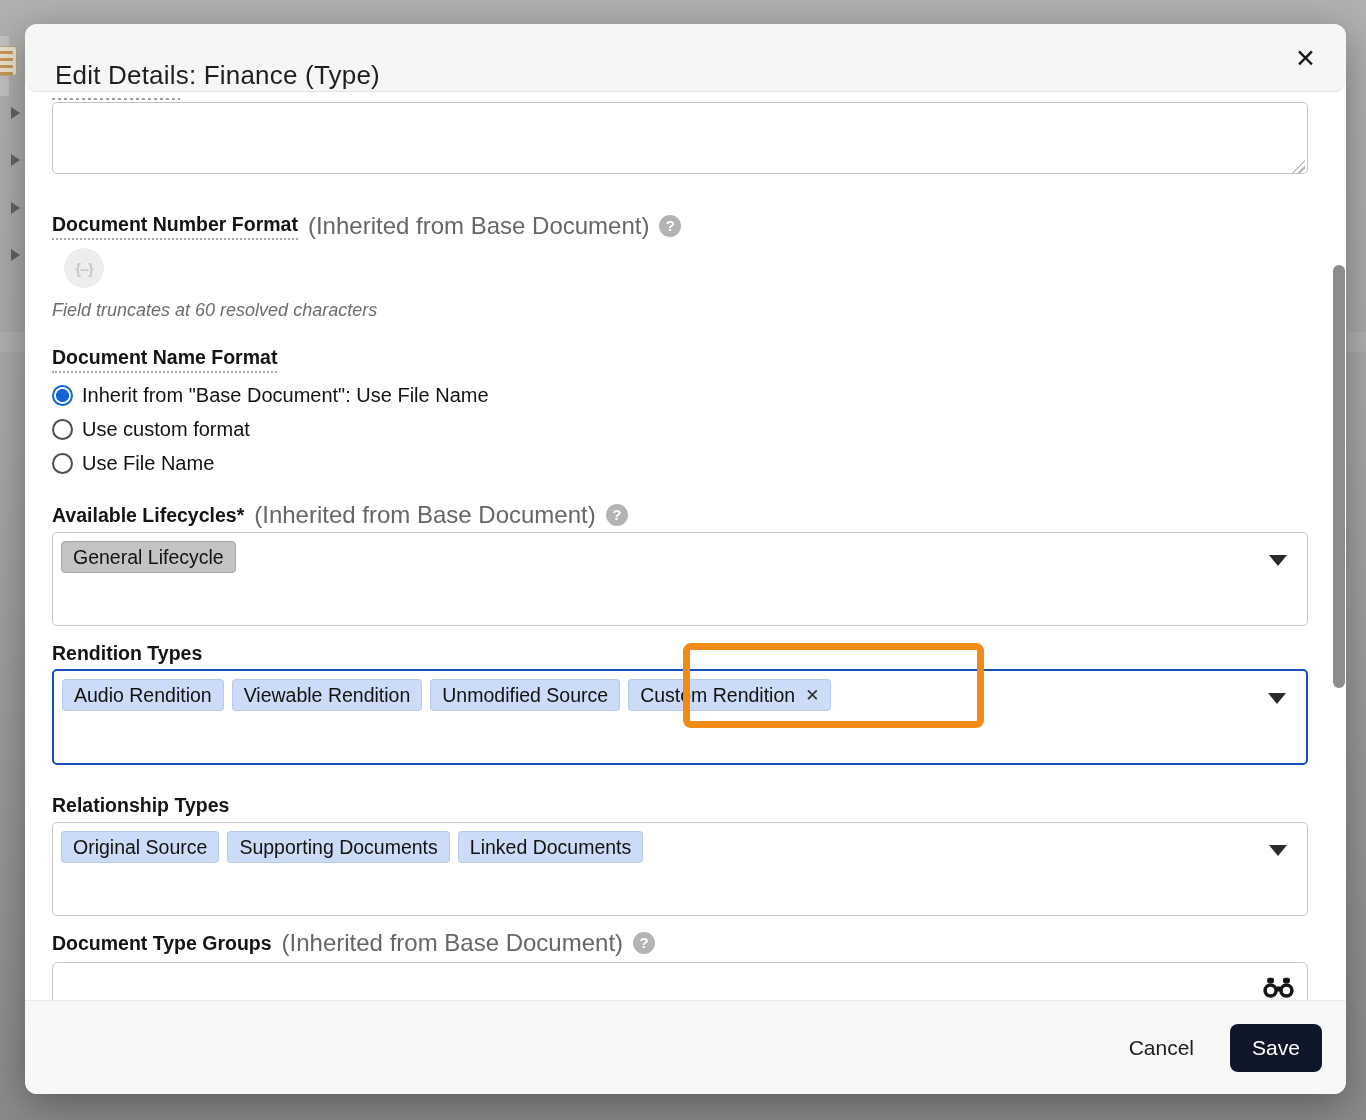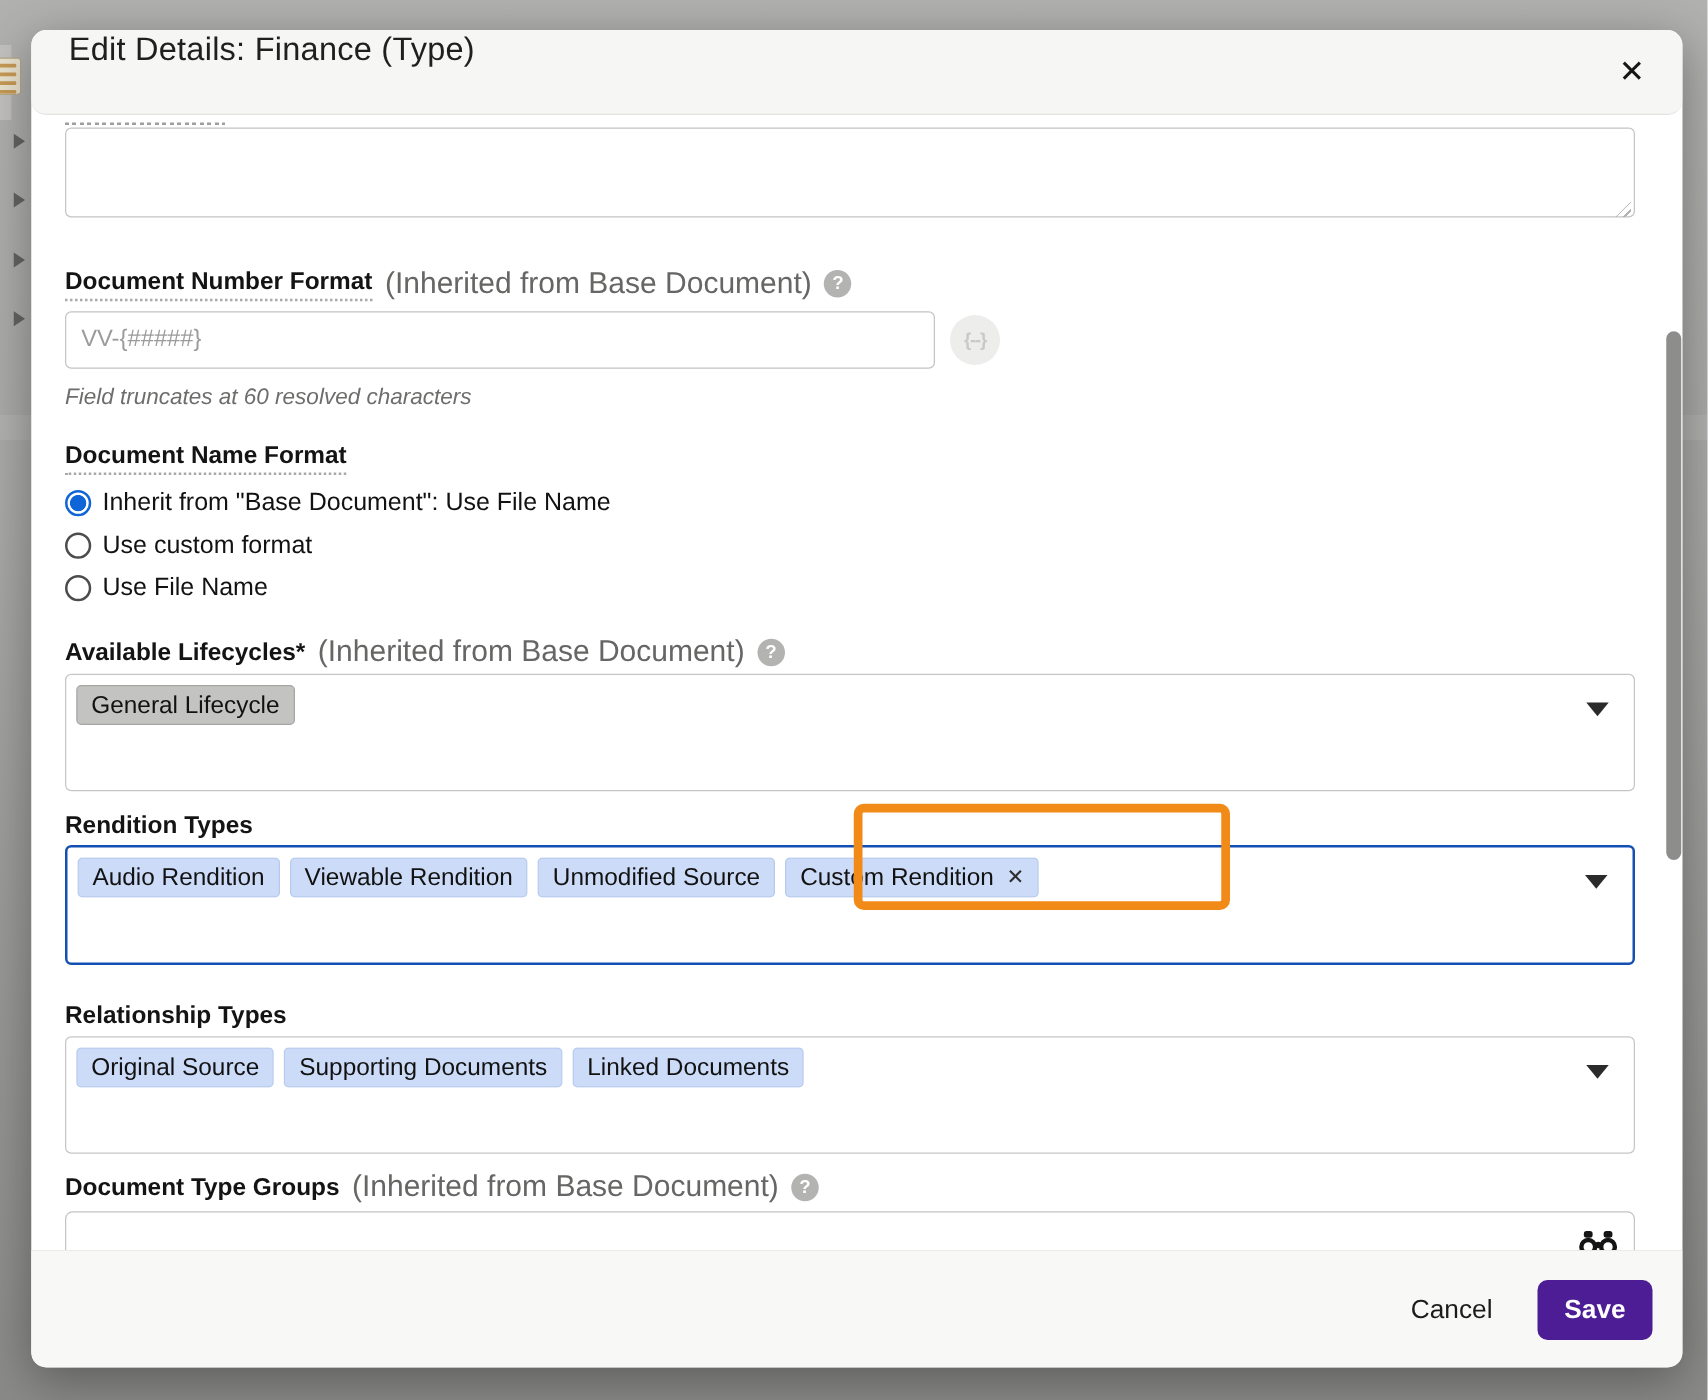--- a/index.html
+++ b/index.html
@@ -22,21 +22,21 @@
   .tree-chevron { position: absolute; left: 11px; width: 0; height: 0; z-index: 2;
     border-left: 9px solid #646463; border-top: 6px solid transparent; border-bottom: 6px solid transparent; }
 
   
   .modal { position: absolute; left: 25px; top: 24px; width: 1321px; height: 1070px;
     background: #ffffff; border-radius: 12px; z-index: 10;
     box-shadow: 0 10px 40px rgba(0,0,0,0.35); }
   .modal-clip { position: absolute; inset: 0; border-radius: 12px; overflow: hidden; }
 
   .modal-header { position: relative; height: 68px; background: #f6f6f5;
-    border-bottom: 1px solid #e3e3e2; display: flex; align-items: flex-start; padding: 0 34px 0 30px; border-radius: 12px; }
+    border-bottom: 1px solid #e3e3e2; display: flex; align-items: flex-end; padding: 0 34px 0 30px; border-radius: 12px; }
   .modal-title { font-size: 26px; font-weight: 400; color: #1f1f1f; letter-spacing: 0.2px; }
   .close-btn { position: absolute; right: 30px; top: 50%; transform: translateY(-50%);
     font-size: 25px; color: #161616; cursor: pointer; line-height: 1; font-weight: 700; }
 
   .modal-body { position: relative; padding: 4px 38px 0 27px; }
 
   .stub-underline { width: 128px; height: 2px; margin-top: 2px;
     background-image: repeating-linear-gradient(90deg, #9f9f9f 0 3px, transparent 3px 6px); }
 
   .textarea-wrap { position: relative; margin-top: 2px; }
@@ -94,22 +94,22 @@
   .dtg-input { width: 1256px; height: 49px; border: 1px solid #c4c4c4; border-radius: 6px;
     font: 19px "Liberation Sans", sans-serif; padding: 0 46px 0 12px; outline: none; background: #fff; }
   .binoculars { position: absolute; right: 14px; top: 50%; transform: translateY(-50%); cursor: pointer;
     display: flex; }
 
   .modal-footer { position: absolute; left: 0; right: 0; bottom: 0; height: 94px; background: #f8f8f7;
     border-top: 1px solid #ebebea; border-radius: 0 0 12px 12px;
     display: flex; align-items: center; justify-content: flex-end; padding-right: 24px; gap: 36px; }
   .cancel-btn { font-size: 21px; color: #1c1c1c; cursor: pointer; background: none; border: none;
     font-family: "Liberation Sans", sans-serif; margin-left: 10px; }
-  .save-btn { width: 92px; height: 48px; background: #4c1d95; color: #ffffff; font-size: 21px;
-    border: none; border-radius: 8px; cursor: pointer; font-family: "Liberation Sans", sans-serif; font-weight: bold; }
+  .save-btn { width: 92px; height: 48px; background: #0f172a; color: #ffffff; font-size: 21px;
+    border: none; border-radius: 8px; cursor: pointer; font-family: "Liberation Sans", sans-serif; }
 
   .highlight-box { position: absolute; left: 658px; top: 619px; width: 301px; height: 85px;
     border: 7px solid #f28a18; border-radius: 8px; z-index: 15; pointer-events: none; }
 
   .scroll-thumb { position: absolute; left: 1333px; top: 265px; width: 12px; height: 423px;
     background: #8d8d8c; border-radius: 7px; z-index: 30; }
 </style>
 </head>
 <body>
 
@@ -140,21 +140,20 @@
         <textarea class="big-textarea" value="" style=""></textarea>
         <div class="resize-grip"></div>
       </div>
 
       <div class="label-row mt-label1">
         <span class="field-label dotted-u">Document Number Format</span>
         <span class="inherited">(Inherited from Base Document)</span>
         <span class="help-icon">?</span>
       </div>
       <div class="input-row">
-        <input class="text-input" type="text" placeholder="VV-{#####}" style="">
         <span class="token-circle">{--}</span>
       </div>
       <div class="field-note">Field truncates at 60 resolved characters</div>
 
       <div class="label-row mt-label2">
         <span class="field-label dotted-u">Document Name Format</span>
       </div>
       <div class="radio-group">
         <div class="radio-row">
           <span class="radio-dot selected"></span>

